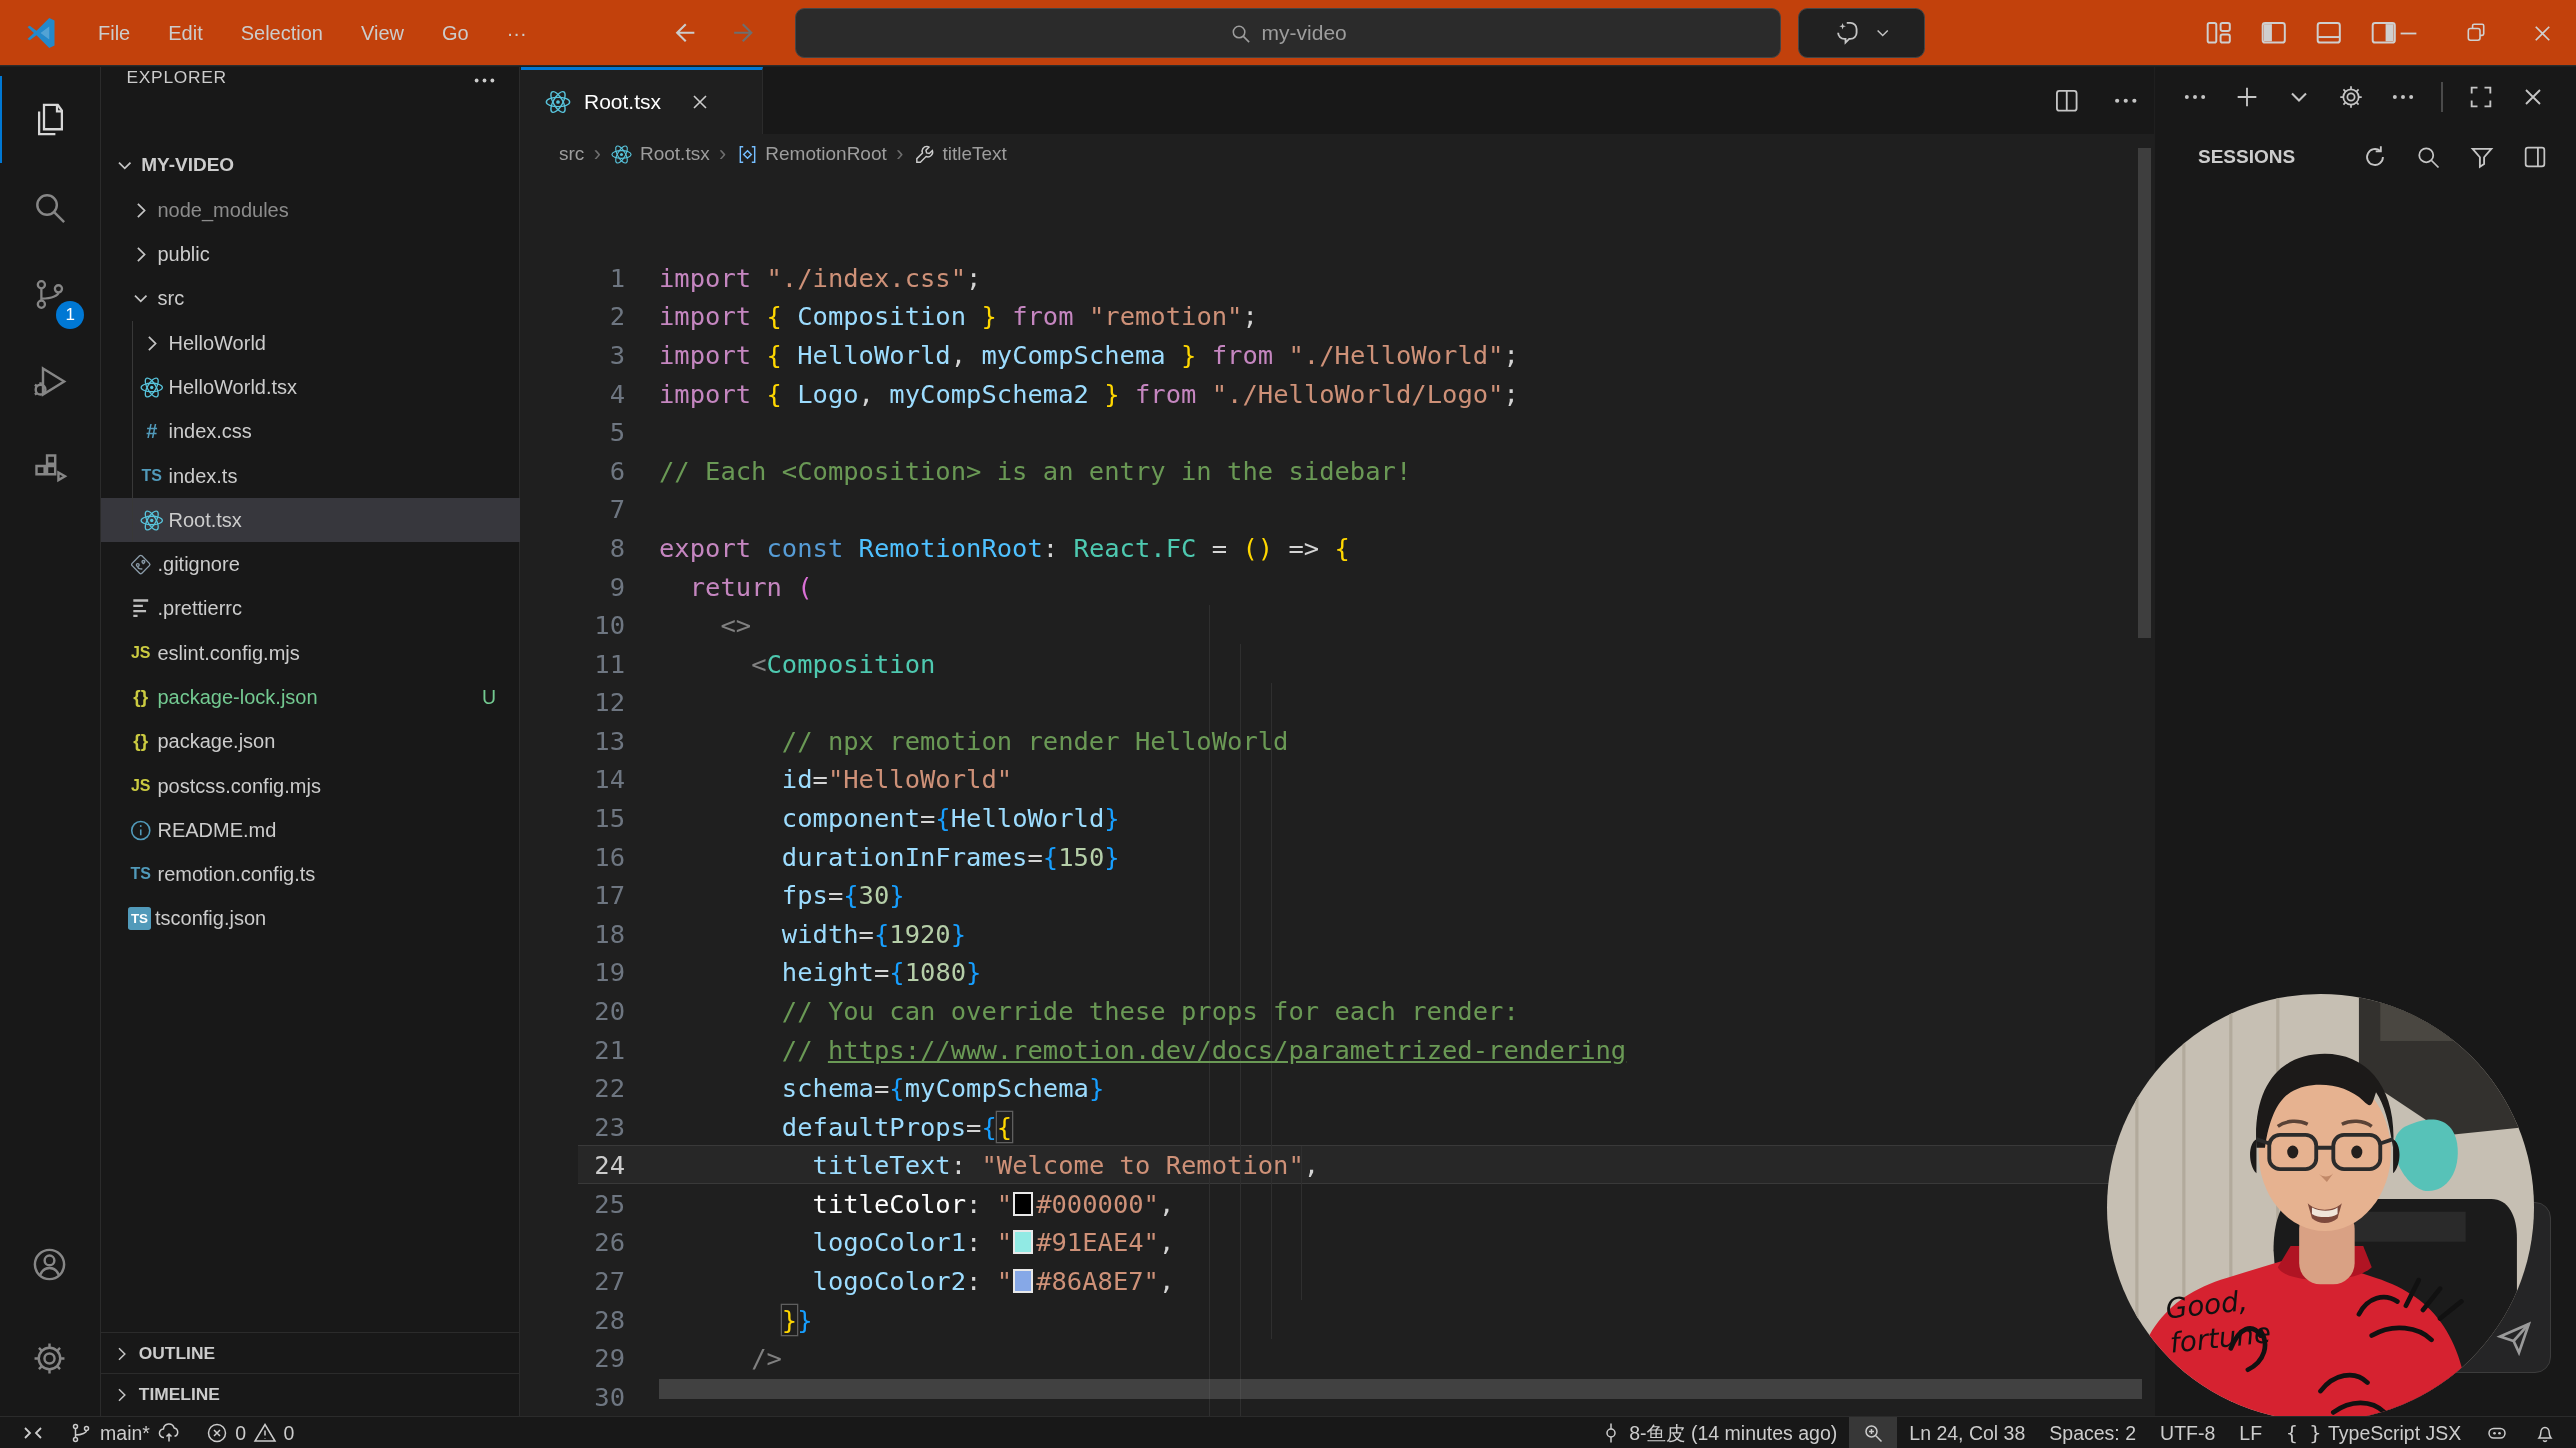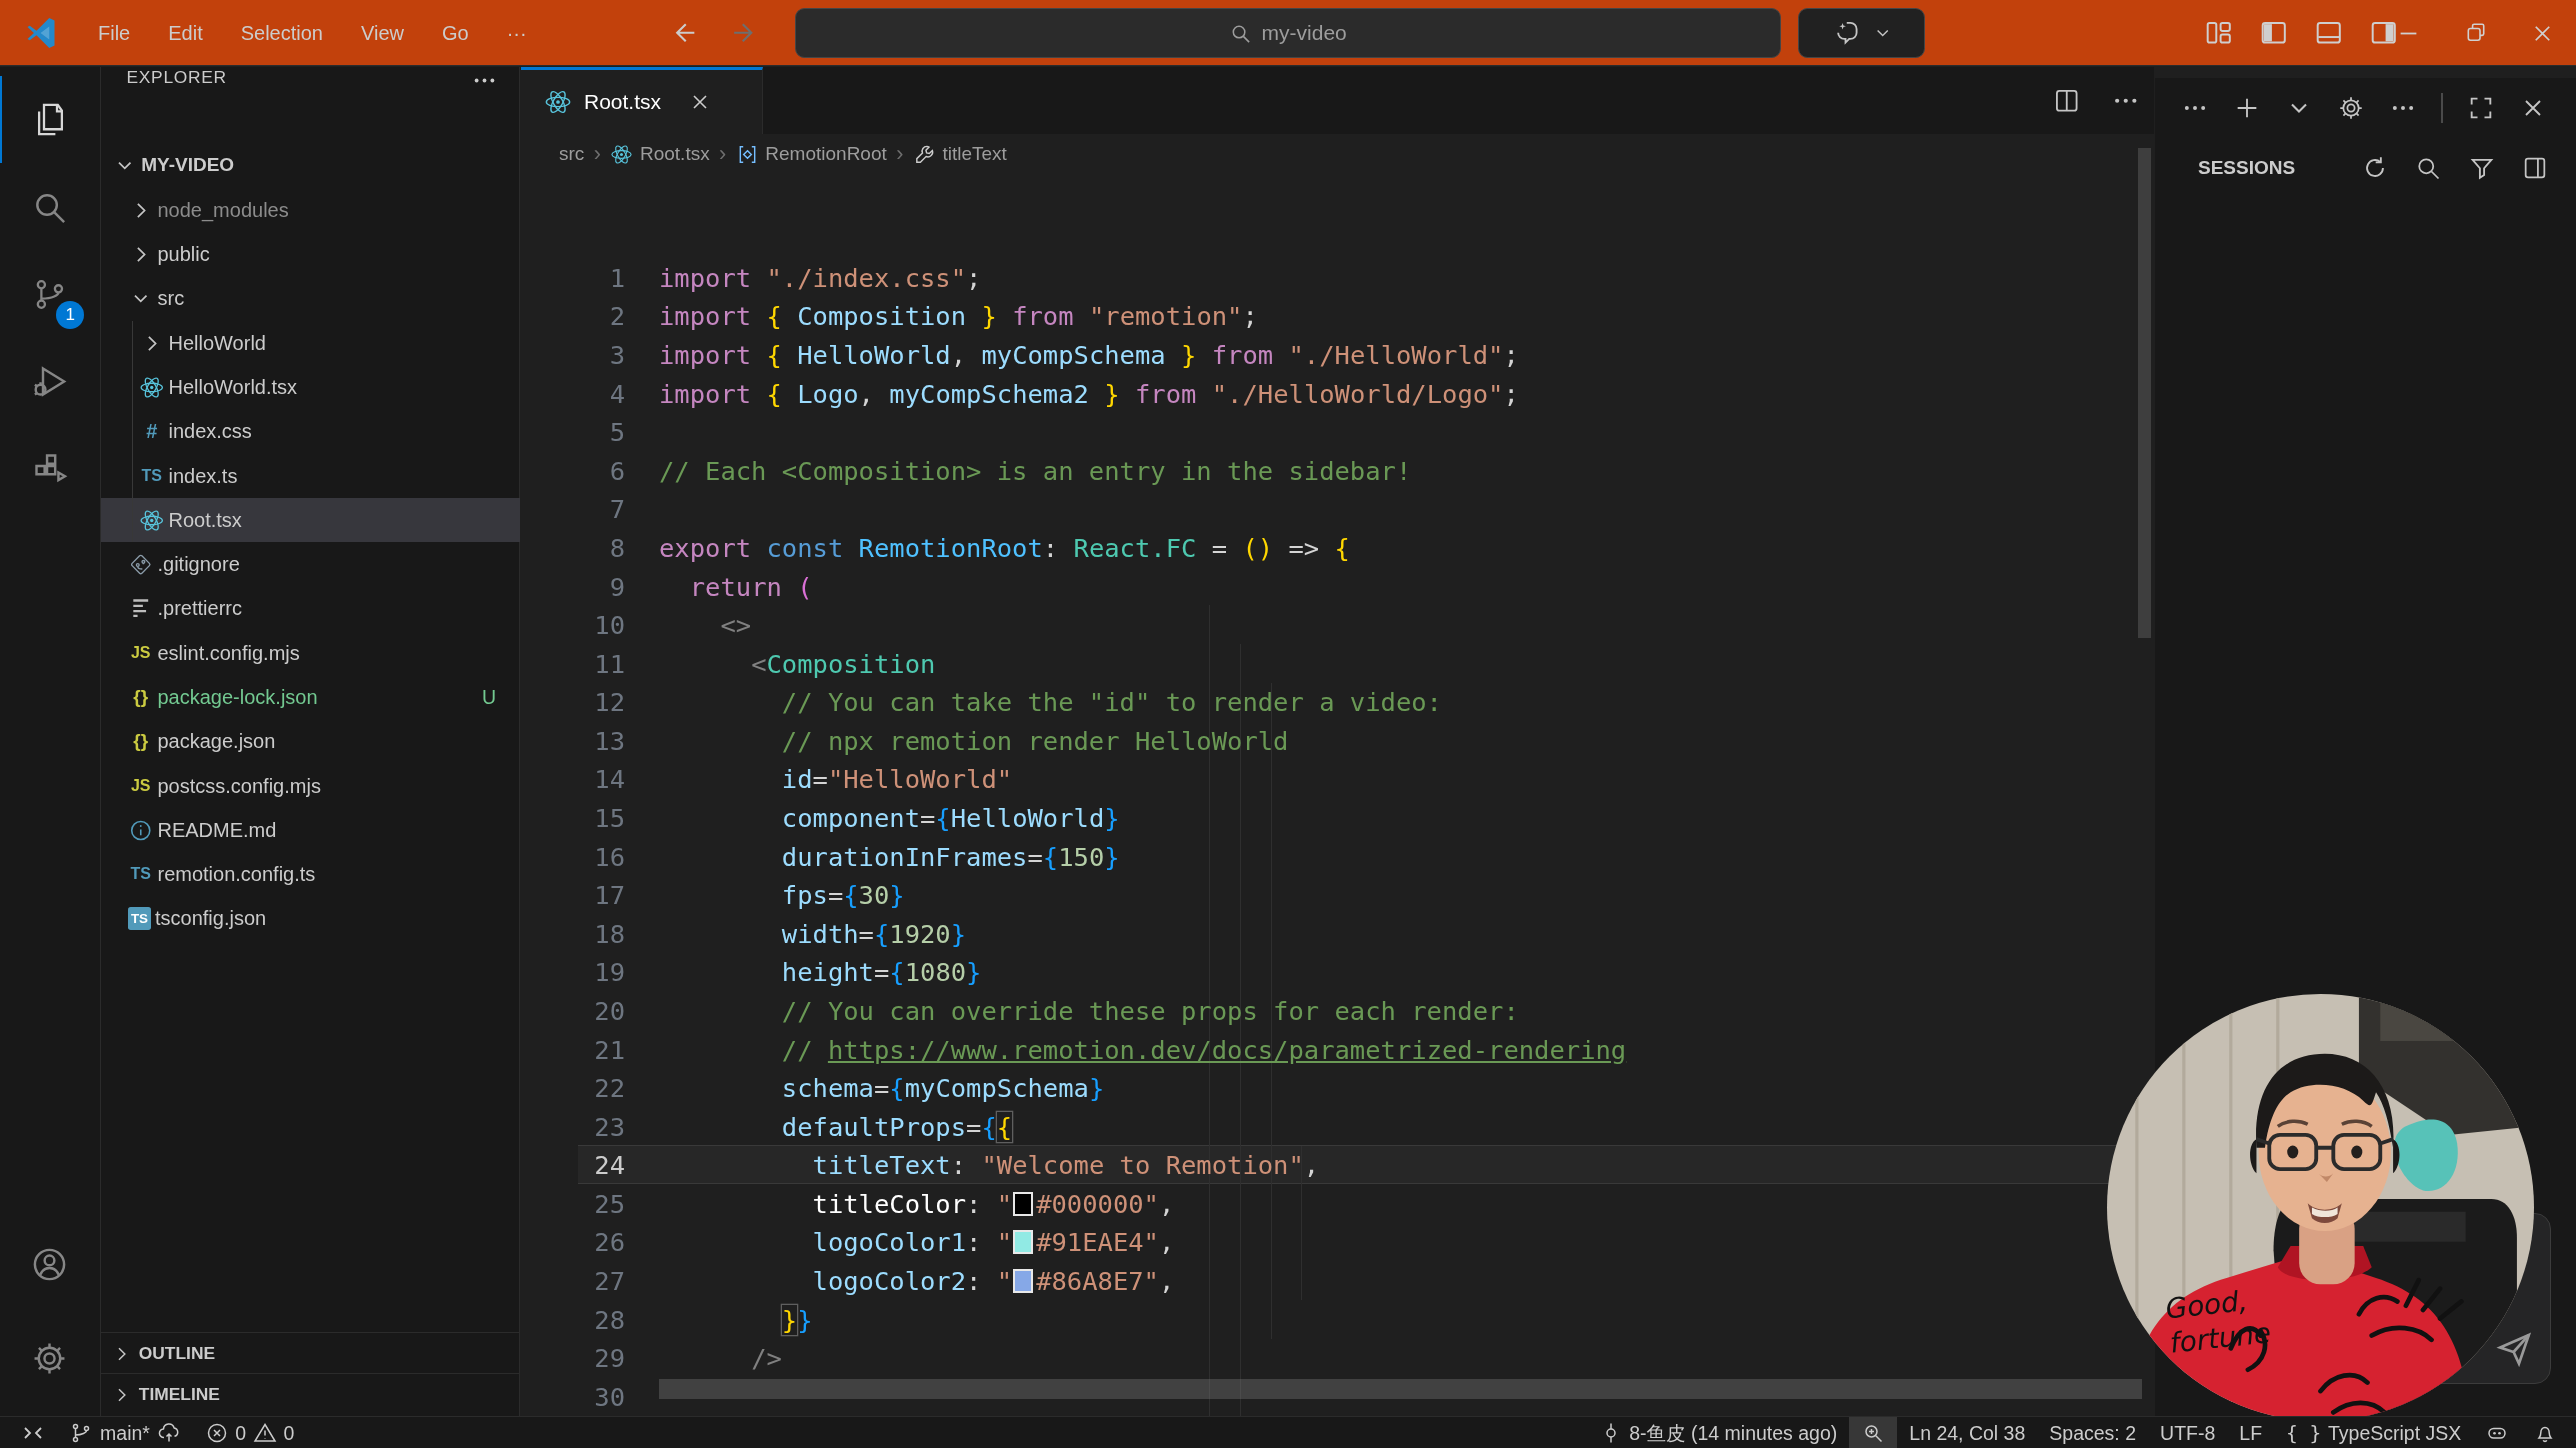--- a/index.html
+++ b/index.html
@@ -70,21 +70,21 @@
   .ctext { position:absolute; left:138px; white-space:pre; }
   #curline { position:absolute; left:57px; width:1561px; height:39px; background:rgba(255,255,255,0.04); border-top:1.3px solid #393939; border-bottom:1.3px solid #393939; }
   .iguide { position:absolute; width:1.3px; background:#2f2f2f; }
   .swatch { display:inline-block; width:20px; height:24px; border:2px solid #e8e8e8; vertical-align:-3.4px; margin:0 2.7px 0 1.3px; }
   .bmatch { box-shadow:0 0 0 1.3px #5f5f5f; }
   .ulink { text-decoration:underline; }
   #vscroll { position:absolute; right:2.7px; top:81px; width:13.4px; height:490px; background:rgba(121,121,121,0.35); }
   #hscroll { position:absolute; left:138px; bottom:16px; width:1483px; height:20px; background:rgba(121,121,121,0.38); }
 
   
-  #rightpanel { position:absolute; left:2155px; top:78px; width:421px; height:1349px; background:#181818;text-align:center; }
+  #rightpanel { position:absolute; left:2155px; top:67px; width:421px; height:1349px; background:#181818;text-align:center; }
   #rp-actions { position:absolute; left:0; top:0; width:100%; height:60px; display:flex; align-items:center; justify-content:flex-end; gap:24px; padding-right:29.5px; color:#c5c5c5; }
   #rp-actions .ic { width:28px; height:28px; }
   #rp-actions .vsep { width:1.3px; height:29.5px; background:#4a4a4a; }
   #rp-head { position:absolute; left:0; top:60px; width:100%; height:60px; display:flex; align-items:center; }
   #rp-head .title { margin-left:43px; font-weight:bold; font-size:19px; color:#cccccc; }
   #rp-head .hics { position:absolute; right:27px; display:flex; gap:25.5px; color:#c5c5c5; }
   #rp-head .ic { width:28px; height:28px; }
   #rp-input { position:absolute; left:47px; top:1135px; width:349px; height:171px; background:#252526; border:1.3px solid #3c3c3c; border-radius:16px; }
   #rp-send { position:absolute; right:40px; top:1248px; width:43px; height:43px; color:#9a9a9a; }
 
@@ -558,21 +558,21 @@
           <div class="cline" style="top:431px">
             <span class="gut ">10</span>
             <span class="ctext"><span class="" style="color:#D4D4D4">    </span><span class="" style="color:#808080">&lt;&gt;</span></span>
           </div>
           <div class="cline" style="top:470px">
             <span class="gut ">11</span>
             <span class="ctext"><span class="" style="color:#D4D4D4">      </span><span class="" style="color:#808080">&lt;</span><span class="" style="color:#4EC9B0">Composition</span></span>
           </div>
           <div class="cline" style="top:508px">
             <span class="gut ">12</span>
-            <span class="ctext"><span class="" style="color:#D4D4D4">        </span><span class="" style="color:#6A9955">// You can take the "id" to render a video:</span></span>
+            <span class="ctext"><span class="" style="color:#D4D4D4">        </span></span>
           </div>
           <div class="cline" style="top:547px">
             <span class="gut ">13</span>
             <span class="ctext"><span class="" style="color:#D4D4D4">        </span><span class="" style="color:#6A9955">// npx remotion render HelloWorld</span></span>
           </div>
           <div class="cline" style="top:585px">
             <span class="gut ">14</span>
             <span class="ctext"><span class="" style="color:#D4D4D4">        </span><span class="" style="color:#9CDCFE">id</span><span class="" style="color:#D4D4D4">=</span><span class="" style="color:#CE9178">"HelloWorld"</span></span>
           </div>
           <div class="cline" style="top:624px">

